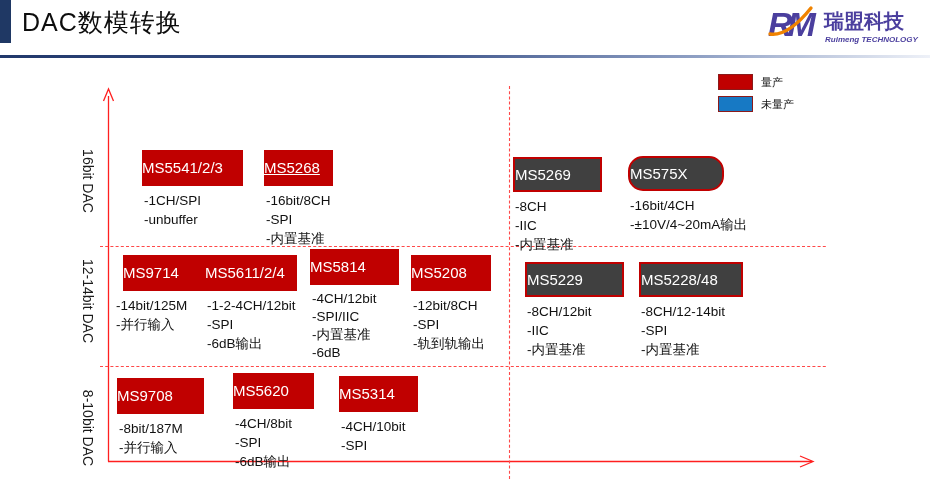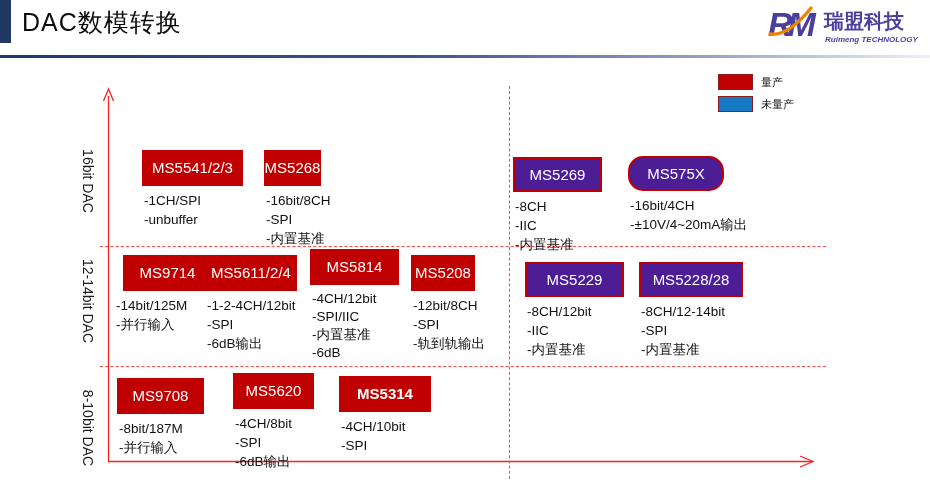--- a/index.html
+++ b/index.html
@@ -24,38 +24,38 @@
   
   .overlay{position:absolute;left:0;top:0;pointer-events:none;}
   
   .ylab{position:absolute;white-space:nowrap;font-size:14px;color:#1a1a1a;
     transform:translate(-50%,-50%) rotate(90deg);}
   .ylab1{left:88px;top:181px;}
   .ylab2{left:88px;top:301px;}
   .ylab3{left:88px;top:428px;}
   
   .prod{position:absolute;}
-  .chip{color:#fff;font-size:15px;text-align:center;line-height:36px;height:36px;
+  .chip{color:#fff;font-size:15px;line-height:36px;height:36px;
     box-sizing:border-box;white-space:nowrap;}
   .chip.red{background:#c00000;}
-  .chip.blue{background:#4c1d95;border:2px solid #c00000;line-height:31px;height:35px;}
+  .chip.blue{background:#404040;border:2px solid #c00000;line-height:31px;height:35px;}
   .specs{margin-top:5px;margin-left:2px;font-size:13.5px;color:#111;line-height:19px;white-space:nowrap;}
   .p1{left:142px;top:150px;}  .p1 .chip{width:101px;}
-  .p2{left:264px;top:150px;}  .p2 .chip{width:57px;}
+  .p2{left:264px;top:150px;}  .p2 .chip{width:69px;text-decoration:underline;}
   .p3{left:513px;top:157px;}  .p3 .chip{width:89px;}
   .p4{left:628px;top:156px;}  .p4 .chip{width:96px;border-radius:15px;}
   .p5{left:114px;top:255px;}  .p5 .chip{width:89px;margin-left:9px;}
   .p6{left:205px;top:255px;}  .p6 .chip{width:92px;}
   .p7{left:310px;top:249px;}  .p7 .chip{width:89px;}   .p7 .specs{line-height:18px;}
-  .p8{left:411px;top:255px;}  .p8 .chip{width:64px;}
+  .p8{left:411px;top:255px;}  .p8 .chip{width:80px;}
   .p9{left:525px;top:262px;}  .p9 .chip{width:99px;}
   .p10{left:639px;top:262px;} .p10 .chip{width:104px;}
   .p11{left:117px;top:378px;} .p11 .chip{width:87px;}
   .p12{left:233px;top:373px;} .p12 .chip{width:81px;}
-  .p13{left:339px;top:376px;} .p13 .chip{width:92px;font-weight:bold;}
+  .p13{left:339px;top:376px;} .p13 .chip{width:79px;}
 </style>
 </head>
 <body>
 
 <div class="corner-block"></div>
 <div class="page-title">DAC数模转换</div>
 <div class="header-rule"></div>
 
 <svg class="logo" viewBox="0 0 156 44">
   <text x="0" y="33" font-size="34" font-weight="bold" font-style="italic" fill="#4b3f9e" letter-spacing="-5">RM</text>
@@ -162,21 +162,21 @@
 <div class="prod p9">
   <div class="chip blue">MS5229</div>
   <div class="specs">
     <div>-8CH/12bit</div>
     <div>-IIC</div>
     <div>-内置基准</div>
   </div>
 </div>
 
 <div class="prod p10">
-  <div class="chip blue">MS5228/28</div>
+  <div class="chip blue">MS5228/48</div>
   <div class="specs">
     <div>-8CH/12-14bit</div>
     <div>-SPI</div>
     <div>-内置基准</div>
   </div>
 </div>
 
 <div class="prod p11">
   <div class="chip red">MS9708</div>
   <div class="specs">

